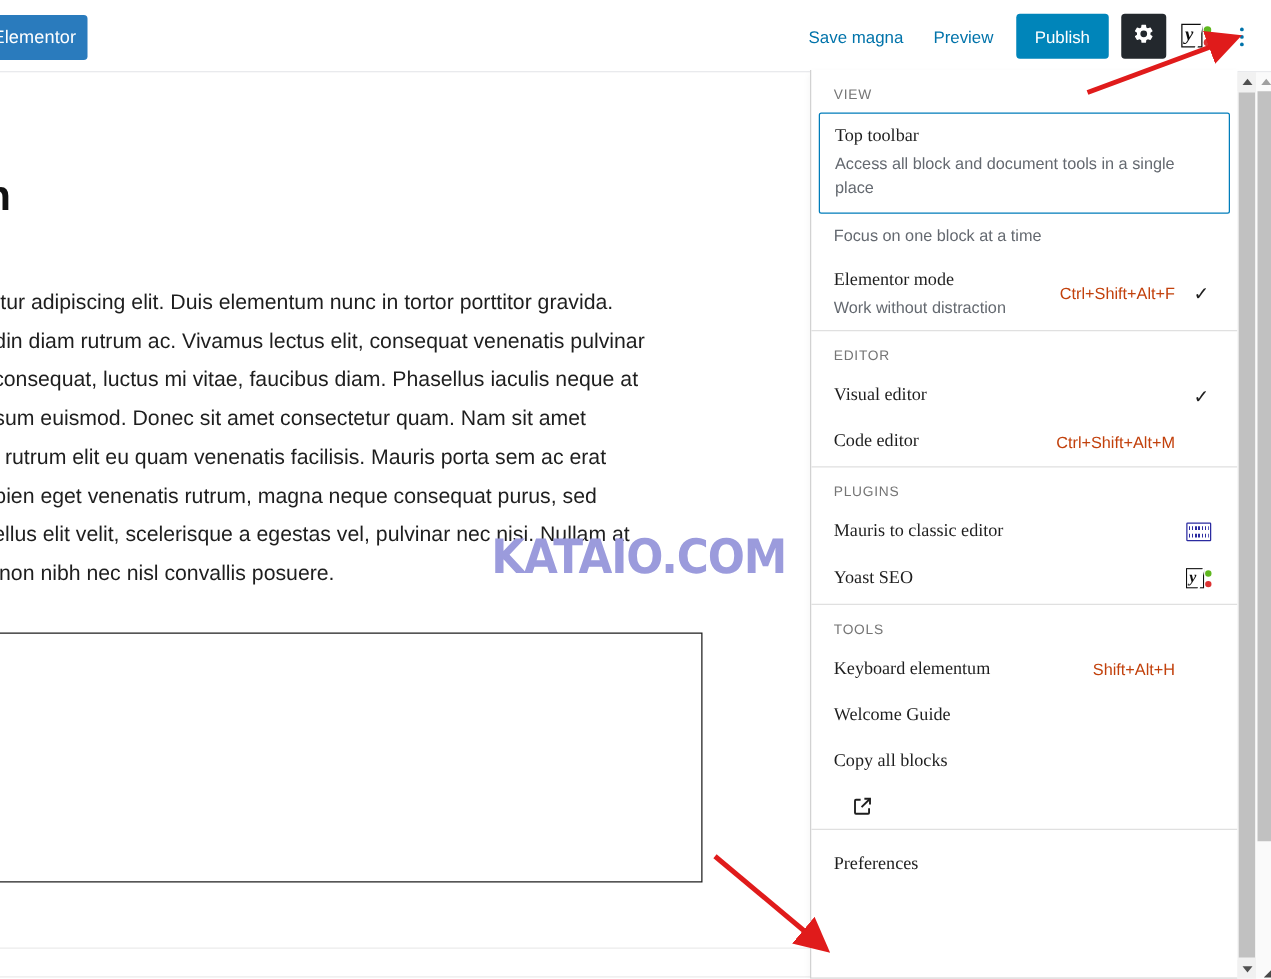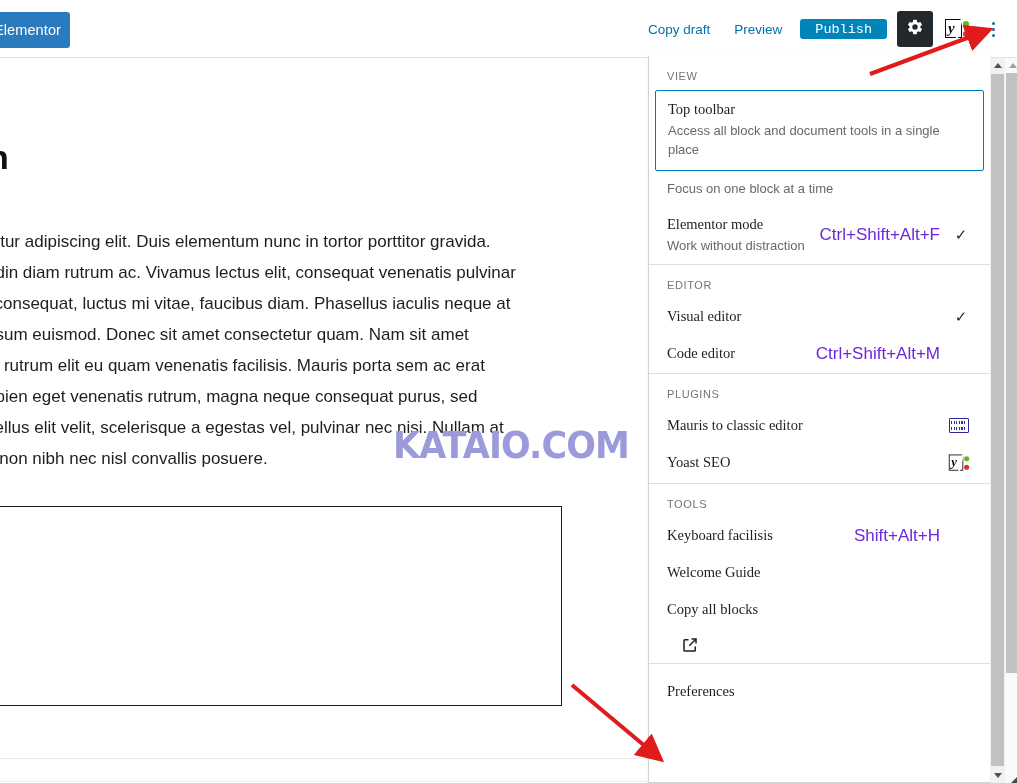--- a/index.html
+++ b/index.html
@@ -47,28 +47,27 @@
     display: flex; align-items: center;
     background: transparent;
     border: none;
     cursor: pointer;
     white-space: nowrap;
   }
   .publish-btn {
     background: #0085ba;
     color: #ffffff;
     font-size: 13.5px;
-    height: 20px;
+    height: 36px;
     padding: 0 15px;
     border: none;
     border-radius: 3px;
     margin-left: 6px;
     display: flex; align-items: center;
     cursor: pointer;
-    font-family: Liberation Mono, monospace;
   }
   .gear-btn {
     width: 36px; height: 36px;
     background: #23282d;
     border-radius: 3px;
     margin-left: 10px;
     display: flex; align-items: center; justify-content: center;
     cursor: pointer;
   }
   .yoast-btn {
@@ -189,21 +188,21 @@
     position: relative;
   }
   .menu-item .mi-text { flex: 1; min-width: 0; }
   .menu-item .mi-title {
     font-size: 14.5px; color: #1e1e1e; line-height: 21px; font-family: Liberation Serif, serif;
   }
   .menu-item .mi-desc {
     font-size: 13px; color: #646970; line-height: 19px; margin-top: 1px;
   }
   .menu-item .mi-short {
-    font-size: 17px; color: #6d28d9; white-space: nowrap;
+    font-size: 13px; color: #c2410c; white-space: nowrap;
     margin-left: 12px; align-self: center;
   }
   .menu-item .mi-check {
     width: 22px; text-align: center; font-size: 15px; color: #1e1e1e;
     margin-left: 10px; align-self: center;
   }
   .menu-item .mi-icon {
     width: 26px; display: flex; align-items: center; justify-content: center;
     margin-left: 10px; align-self: center;
   }
@@ -271,21 +270,21 @@
 <body>
 
 <div id="root">
 
   <div class="topbar">
     <div class="elementor-btn">
       <span>Elementor</span>
     </div>
 
     <div class="right-tools">
-      <button class="link-btn">Copy draft</button>
+      <button class="link-btn">Save magna</button>
       <button class="link-btn">Preview</button>
       <button class="publish-btn">Publish</button>
 
       <div class="gear-btn">
         <span>
           <svg width="18" height="18" viewBox="0 0 24 24" fill="#ffffff">
             <path d="M19.14 12.94a7.07 7.07 0 000-1.88l2.03-1.58a.5.5 0 00.12-.64l-1.92-3.32a.5.5 0 00-.6-.22l-2.39.96a7.03 7.03 0 00-1.62-.94l-.36-2.54a.5.5 0 00-.5-.42h-3.84a.5.5 0 00-.5.42l-.36 2.54c-.58.24-1.12.56-1.62.94l-2.39-.96a.5.5 0 00-.6.22L2.67 8.84a.5.5 0 00.12.64l2.03 1.58a7.07 7.07 0 000 1.88l-2.03 1.58a.5.5 0 00-.12.64l1.92 3.32c.12.21.37.29.6.22l2.39-.96c.5.38 1.04.7 1.62.94l.36 2.54c.04.24.25.42.5.42h3.84c.25 0 .46-.18.5-.42l.36-2.54c.58-.24 1.12-.56 1.62-.94l2.39.96c.23.07.48-.01.6-.22l1.92-3.32a.5.5 0 00-.12-.64l-2.03-1.58zM12 15.6A3.6 3.6 0 1112 8.4a3.6 3.6 0 010 7.2z"></path>
           </svg>
         </span>
       </div>
@@ -390,21 +389,21 @@
               <span class="dot green"></span>
               <span class="dot red"></span>
             </span>
           </span>
         </div>
       </div>
       <div class="menu-group">
         <div class="group-label">TOOLS</div>
         <div class="menu-item">
           <div class="mi-text">
-            <div class="mi-title">Keyboard facilisis</div>
+            <div class="mi-title">Keyboard elementum</div>
           </div>
           <div class="mi-short">Shift+Alt+H</div>
           <div class="mi-check"></div>
         </div>
         <div class="menu-item">
           <div class="mi-text">
             <div class="mi-title">Welcome Guide</div>
           </div>
         </div>
         <div class="menu-item">

